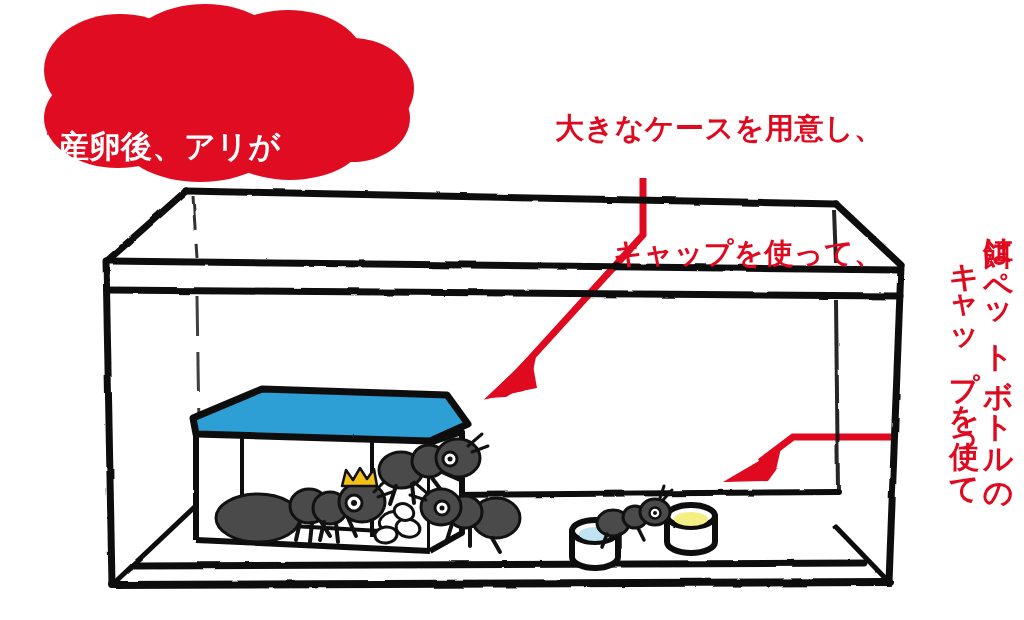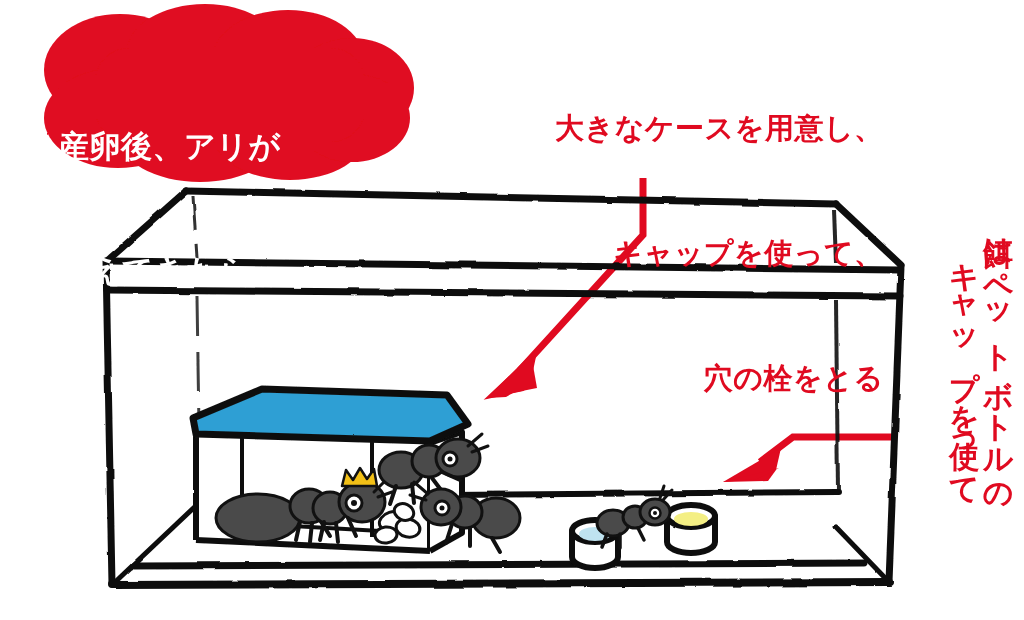--- a/index.html
+++ b/index.html
@@ -256,27 +256,25 @@
         <path d="M607,534 L602,547 M620,534 L620,548 M638,528 L644,540" fill="none" stroke="#111111" stroke-width="3.5" stroke-linecap="round"></path>
       </g>
     </g>
 
   </svg>
 
   <div class="txt-layer">
 
     <div class="cloud-text">
       <span>産卵後、アリが</span>
-      <span>増えてきたら</span>
     </div>
 
     <div class="note-top">
       <span>大きなケースを用意し、</span>
       <span>キャップを使って、</span>
-      <span>穴の栓をとる</span>
     </div>
 
     <div class="note-vertical">
       <div class="vcol c1">餌はペットボトルの</div>
       <div class="vcol c2">キャップを使って</div>
     </div>
 
   </div>
 </div>
 

